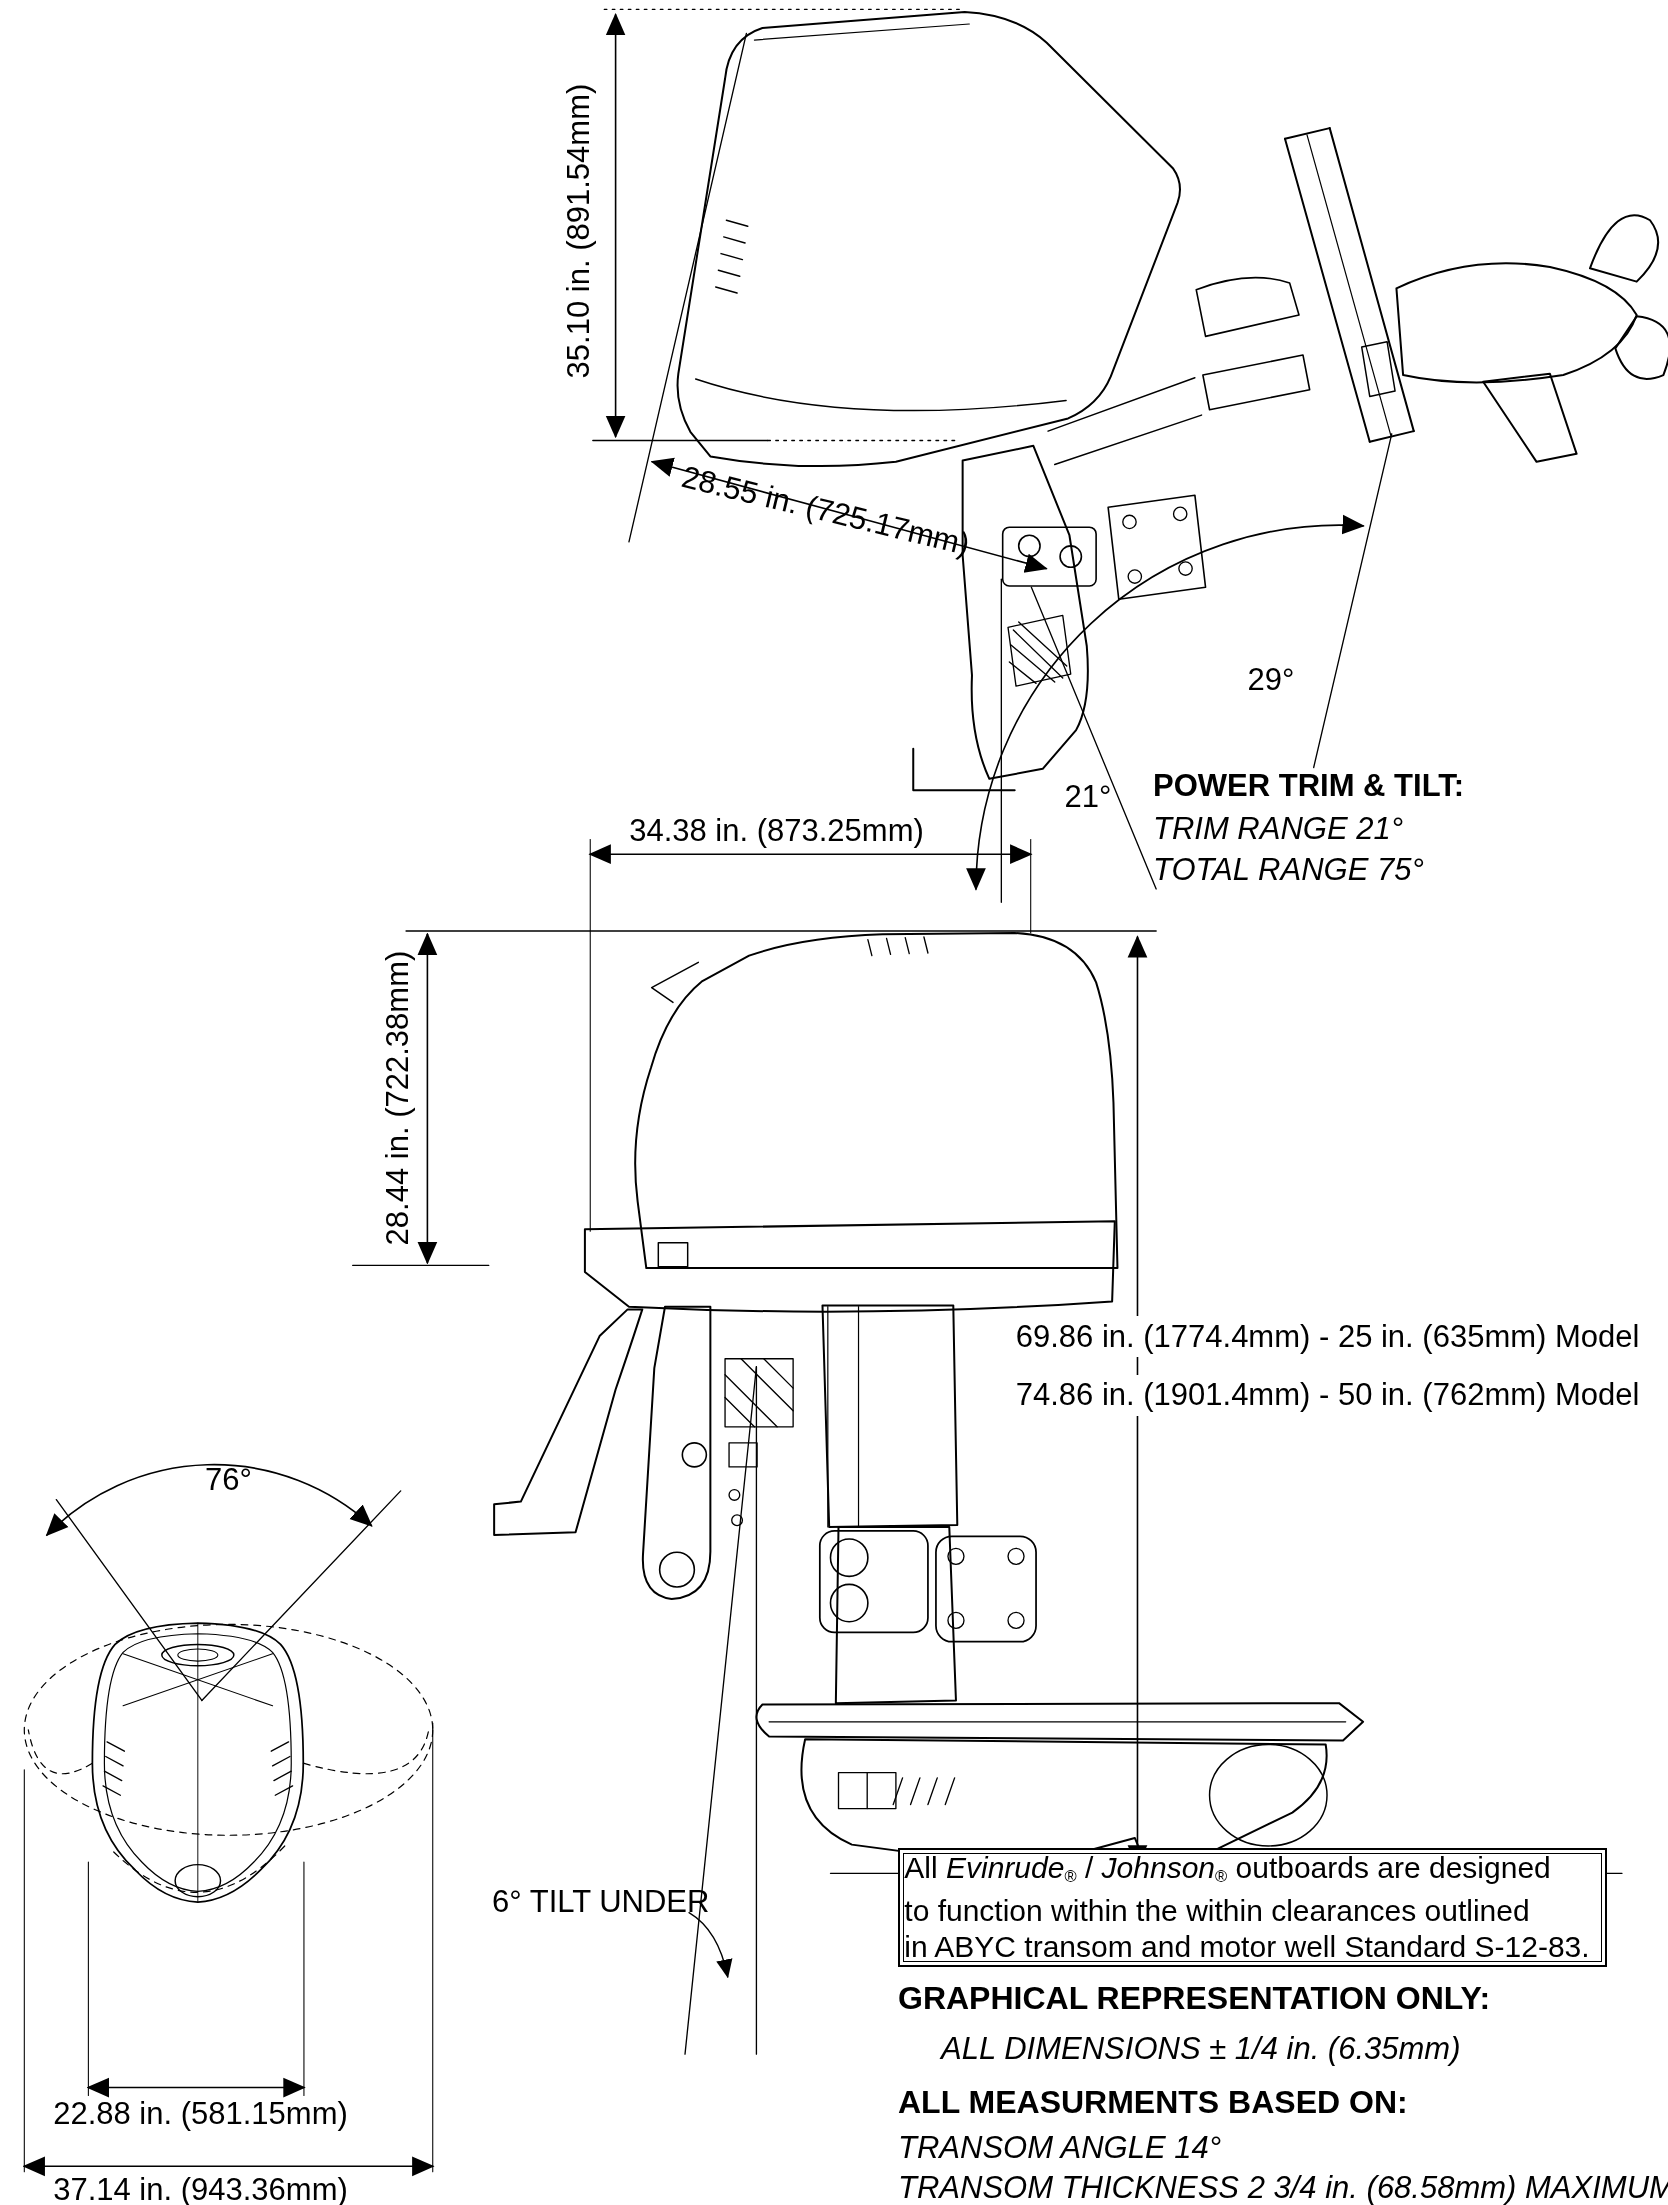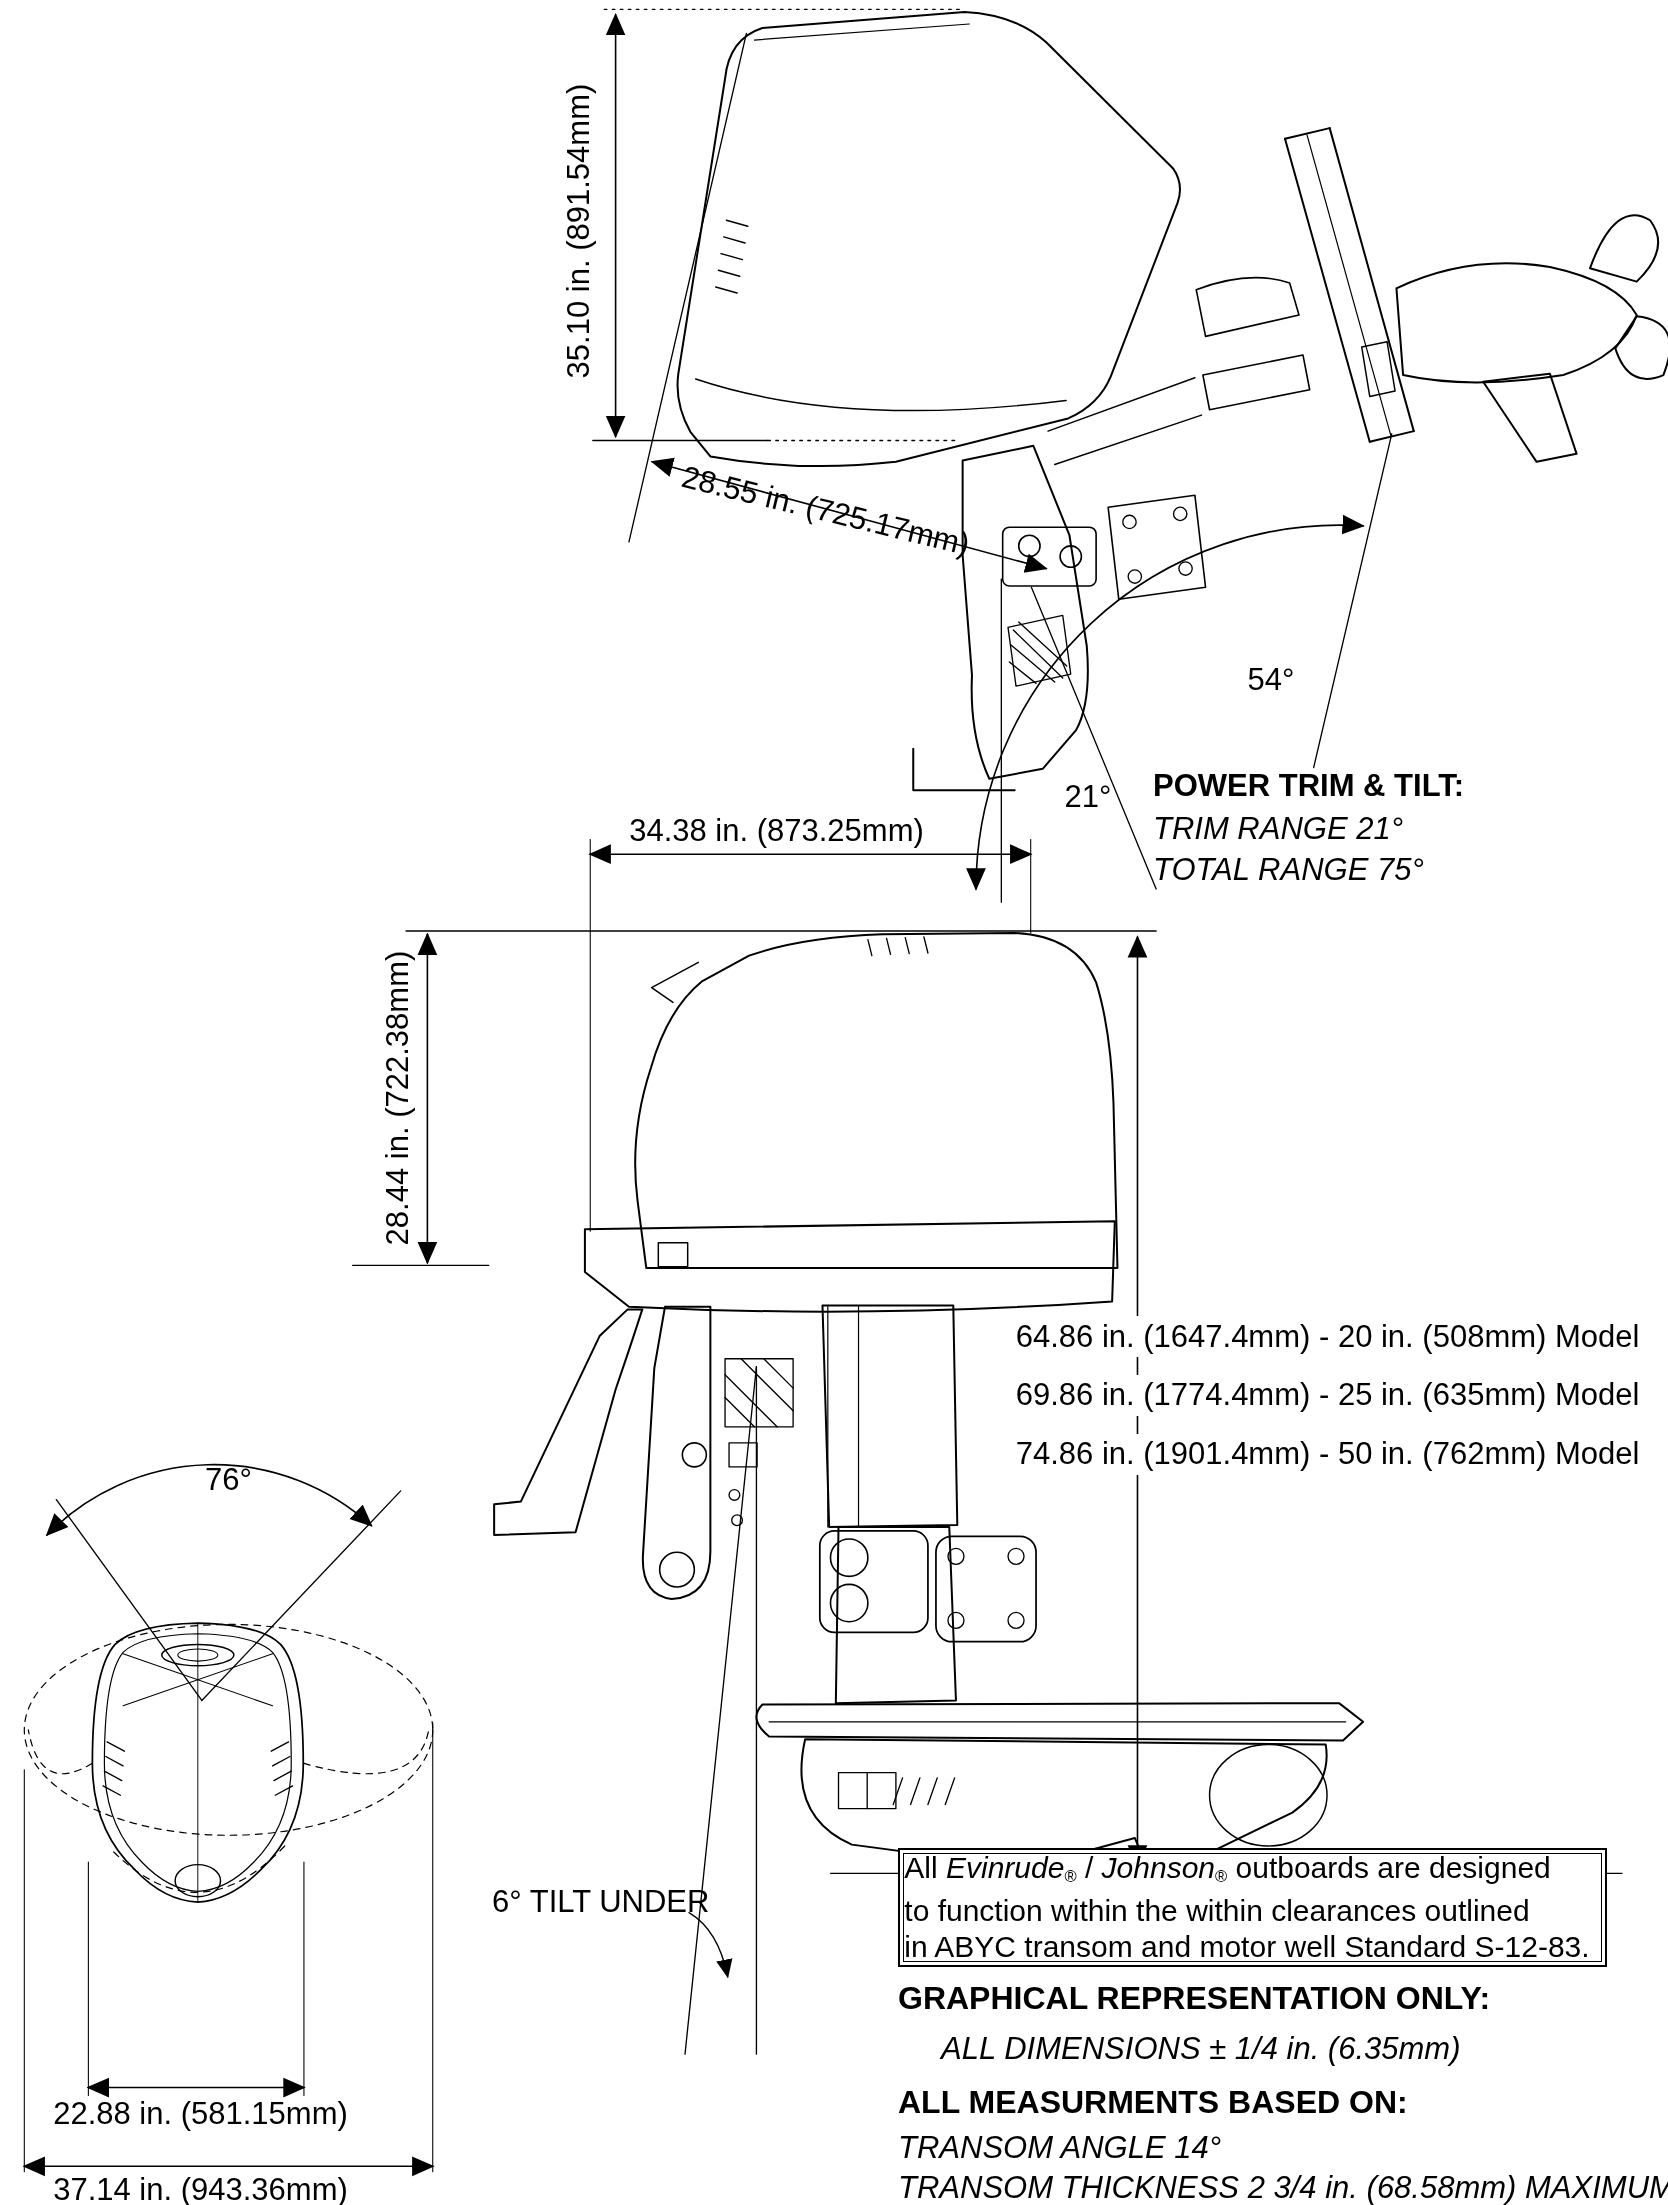--- a/index.html
+++ b/index.html
@@ -217,34 +217,33 @@
       <path d="M36,2652 V3254" stroke-width="1.6"></path>
       <path d="M648,2582 V3254" stroke-width="1.6"></path>
       <path d="M36,3246 H648" marker-start="url(#ah)" marker-end="url(#ah)"></path>
     </g>
   </svg>
 
   <div class="lbl ctr rot90" style="left:379px;top:214px;width:400px;">35.10 in. (891.54mm)</div>
 
   <div class="lbl ctr rot14" style="left:672px;top:494px;width:307px;">28.55 in. (725.17mm)</div>
 
-  <div class="lbl ctr" style="left:1231px;top:663px;width:80px;">54°</div>
+  <div class="lbl ctr" style="left:1231px;top:663px;width:80px;">29°</div>
 
   <div class="lbl ctr" style="left:1048px;top:780px;width:80px;">21°</div>
 
   <div class="lbl bold" style="left:1153px;top:769px;font-size:31px;text-align:center;">POWER TRIM &amp; TILT:</div>
   <div class="lbl ital" style="left:1153px;top:812px;">TRIM RANGE 21°</div>
   <div class="lbl ital" style="left:1153px;top:853px;">TOTAL RANGE 75°</div>
 
   <div class="lbl ctr" style="left:603px;top:814px;width:347px;">34.38 in. (873.25mm)</div>
 
   <div class="lbl ctr rot90" style="left:198px;top:1081px;width:400px;">28.44 in. (722.38mm)</div>
 
   <div class="models">
-    <div class="mline">64.86 in. (1647.4mm) - 20 in. (508mm) Model</div>
     <div class="mline">69.86 in. (1774.4mm) - 25 in. (635mm) Model</div>
     <div class="mline">74.86 in. (1901.4mm) - 50 in. (762mm) Model</div>
   </div>
 
   <div class="lbl" style="left:478px;top:1885px;margin-left:14px;">6° TILT UNDER</div>
 
   <div class="lbl ctr" style="left:182px;top:1463px;width:93px;">76°</div>
 
   <div class="lbl ctr" style="left:27px;top:2097px;width:347px;">22.88 in. (581.15mm)</div>
 

